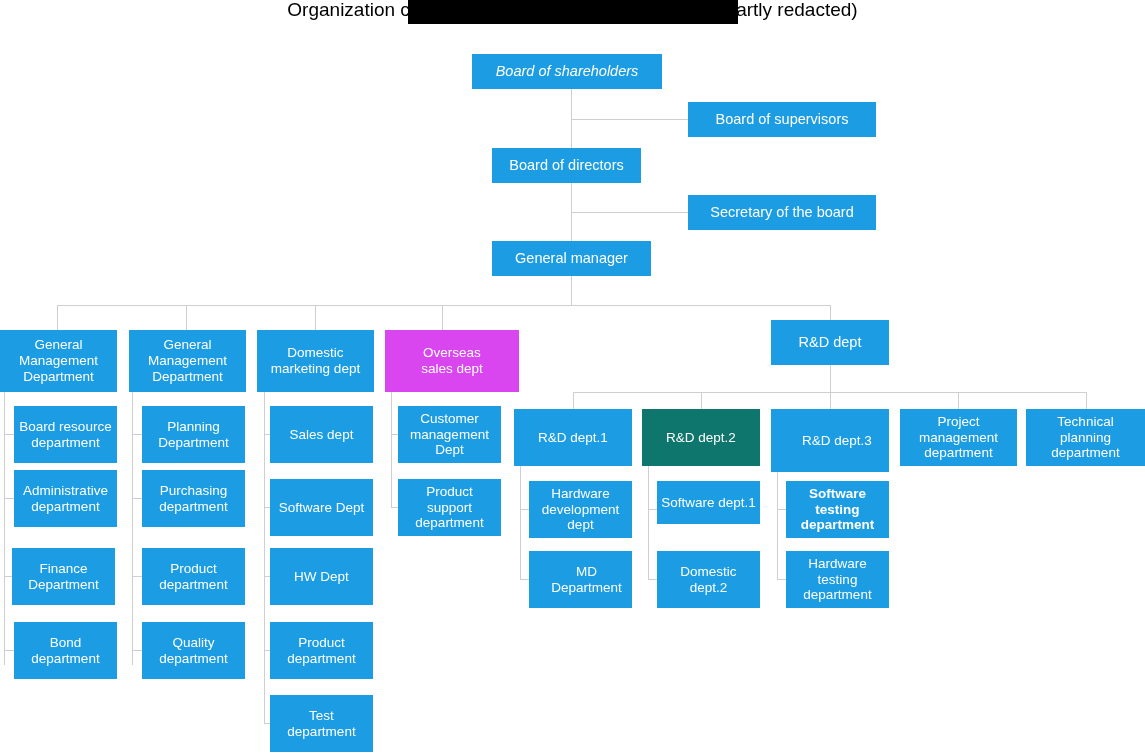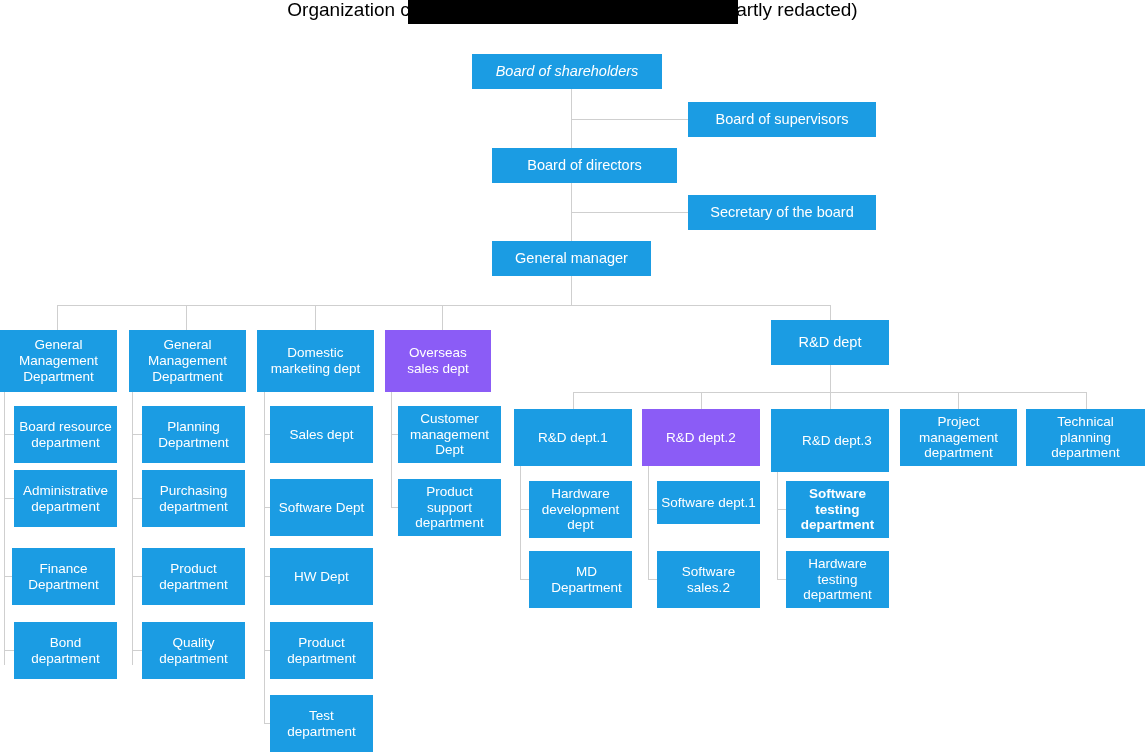--- a/index.html
+++ b/index.html
@@ -120,32 +120,32 @@
       <div class="line v" style="left: 648px; top: 466px; background: rgb(207, 207, 207); height: 113px;"></div>
       <div class="line h" style="left: 648px; top: 509px; background: rgb(207, 207, 207); width: 9px;"></div>
       <div class="line h" style="left: 648px; top: 579px; background: rgb(207, 207, 207); width: 9px;"></div>
       <div class="line v" style="left: 777px; top: 466px; background: rgb(207, 207, 207); height: 113px;"></div>
       <div class="line h" style="left: 777px; top: 509px; background: rgb(207, 207, 207); width: 9px;"></div>
       <div class="line h" style="left: 777px; top: 579px; background: rgb(207, 207, 207); width: 9px;"></div>
     </div>
   <div id="nodes-layer">
       <div class="node big" style="left: 472px; top: 54px; width: 190px; height: 35px; background: rgb(27, 156, 227); font-style: italic;"><span>Board of shareholders</span></div>
       <div class="node big" style="left: 688px; top: 102px; width: 188px; height: 35px; background: rgb(27, 156, 227);"><span>Board of supervisors</span></div>
-      <div class="node big" style="left: 492px; top: 148px; width: 185px; height: 35px; background: rgb(27, 156, 227);"><span>Board of directors</span></div>
+      <div class="node big" style="left: 492px; top: 148px; width: 149px; height: 35px; background: rgb(27, 156, 227);"><span>Board of directors</span></div>
       <div class="node big" style="left: 688px; top: 195px; width: 188px; height: 35px; background: rgb(27, 156, 227);"><span>Secretary of the board</span></div>
       <div class="node big" style="left: 492px; top: 241px; width: 159px; height: 35px; background: rgb(27, 156, 227);"><span>General manager</span></div>
       <div class="node" style="left: 0px; top: 330px; width: 117px; height: 62px; background: rgb(27, 156, 227);"><span>General
 Management
 Department</span></div>
       <div class="node" style="left: 129px; top: 330px; width: 117px; height: 62px; background: rgb(27, 156, 227);"><span>General
 Management
 Department</span></div>
       <div class="node" style="left: 257px; top: 330px; width: 117px; height: 62px; background: rgb(27, 156, 227);"><span>Domestic
 marketing dept</span></div>
-      <div class="node" style="left: 385px; top: 330px; width: 106px; height: 62px; background: #8b5cf6; align-items: center;"><span>Overseas
+      <div class="node" style="left: 385px; top: 330px; width: 134px; height: 62px; background: #d946ef; align-items: center;"><span>Overseas
 sales dept</span></div>
       <div class="node big" style="left: 771px; top: 320px; width: 118px; height: 45px; background: rgb(27, 156, 227);"><span>R&amp;D dept</span></div>
       <div class="node" style="left: 14px; top: 406px; width: 103px; height: 57px; background: rgb(27, 156, 227);"><span>Board resource
 department</span></div>
       <div class="node" style="left: 14px; top: 470px; width: 103px; height: 57px; background: rgb(27, 156, 227);"><span>Administrative
 department</span></div>
       <div class="node" style="left: 12px; top: 548px; width: 103px; height: 57px; background: rgb(27, 156, 227);"><span>Finance
 Department</span></div>
       <div class="node" style="left: 14px; top: 622px; width: 103px; height: 57px; background: rgb(27, 156, 227);"><span>Bond
 department</span></div>
@@ -163,32 +163,32 @@
       <div class="node" style="left: 270px; top: 622px; width: 103px; height: 57px; background: rgb(27, 156, 227);"><span>Product
 department</span></div>
       <div class="node" style="left: 270px; top: 695px; width: 103px; height: 57px; background: rgb(27, 156, 227);"><span>Test
 department</span></div>
       <div class="node" style="left: 398px; top: 406px; width: 103px; height: 57px; background: rgb(27, 156, 227);"><span>Customer
 management
 Dept</span></div>
       <div class="node" style="left: 398px; top: 479px; width: 103px; height: 57px; background: rgb(27, 156, 227);"><span>Product support
 department</span></div>
       <div class="node" style="left: 514px; top: 409px; width: 118px; height: 57px; background: rgb(27, 156, 227);"><span>R&amp;D dept.1</span></div>
-      <div class="node" style="left: 642px; top: 409px; width: 118px; height: 57px; background: #8b5cf6;"><span>R&amp;D dept.2</span></div>
+      <div class="node" style="left: 642px; top: 409px; width: 118px; height: 57px; background: #0f766e;"><span>R&amp;D dept.2</span></div>
       <div class="node" style="left: 771px; top: 409px; width: 118px; height: 63px; background: rgb(27, 156, 227); padding-left: 18px;"><span>R&amp;D dept.3</span></div>
       <div class="node" style="left: 900px; top: 409px; width: 117px; height: 57px; background: rgb(27, 156, 227);"><span>Project
 management
 department</span></div>
       <div class="node" style="left: 1026px; top: 409px; width: 119px; height: 57px; background: rgb(27, 156, 227);"><span>Technical planning
 department</span></div>
       <div class="node" style="left: 529px; top: 481px; width: 103px; height: 57px; background: rgb(27, 156, 227);"><span>Hardware
 development
 dept</span></div>
       <div class="node" style="left: 529px; top: 551px; width: 103px; height: 57px; background: rgb(27, 156, 227); padding-left: 16px;"><span>MD Department</span></div>
       <div class="node" style="left: 657px; top: 481px; width: 103px; height: 43px; background: rgb(27, 156, 227);"><span>Software dept.1</span></div>
-      <div class="node" style="left: 657px; top: 551px; width: 103px; height: 57px; background: rgb(27, 156, 227);"><span>Software sales.2</span></div>
+      <div class="node" style="left: 657px; top: 551px; width: 103px; height: 57px; background: rgb(27, 156, 227);"><span>Domestic dept.2</span></div>
       <div class="node" style="left: 786px; top: 481px; width: 103px; height: 57px; background: rgb(27, 156, 227); font-weight: bold;"><span>Software testing
 department</span></div>
       <div class="node" style="left: 786px; top: 551px; width: 103px; height: 57px; background: rgb(27, 156, 227);"><span>Hardware testing
 department</span></div>
     </div>
 
 </div>
 
 </body></html>

